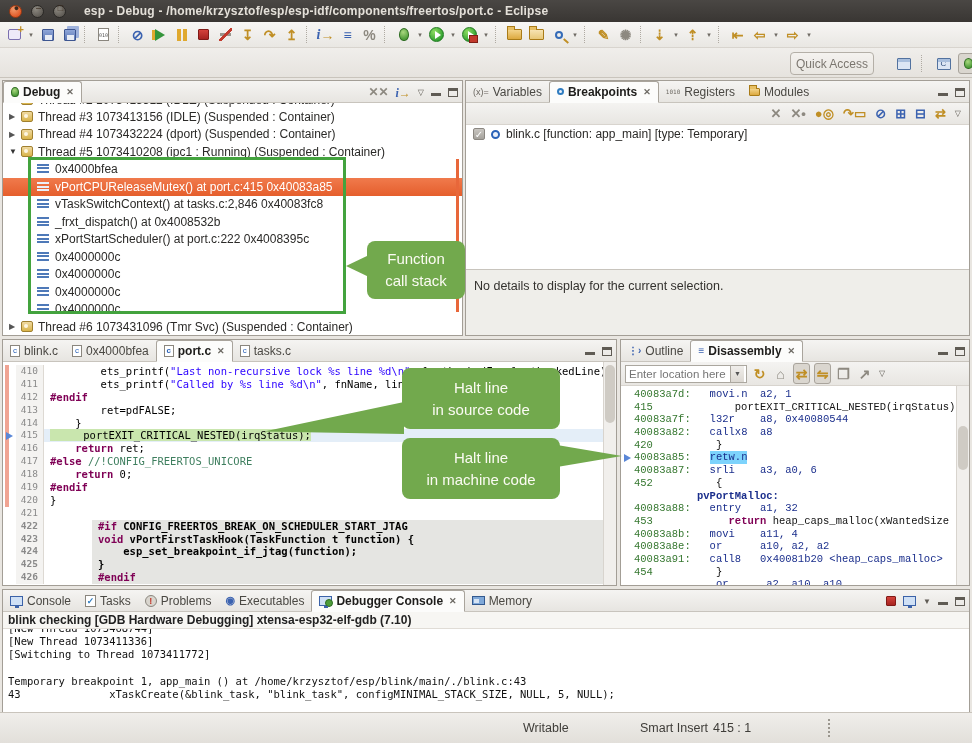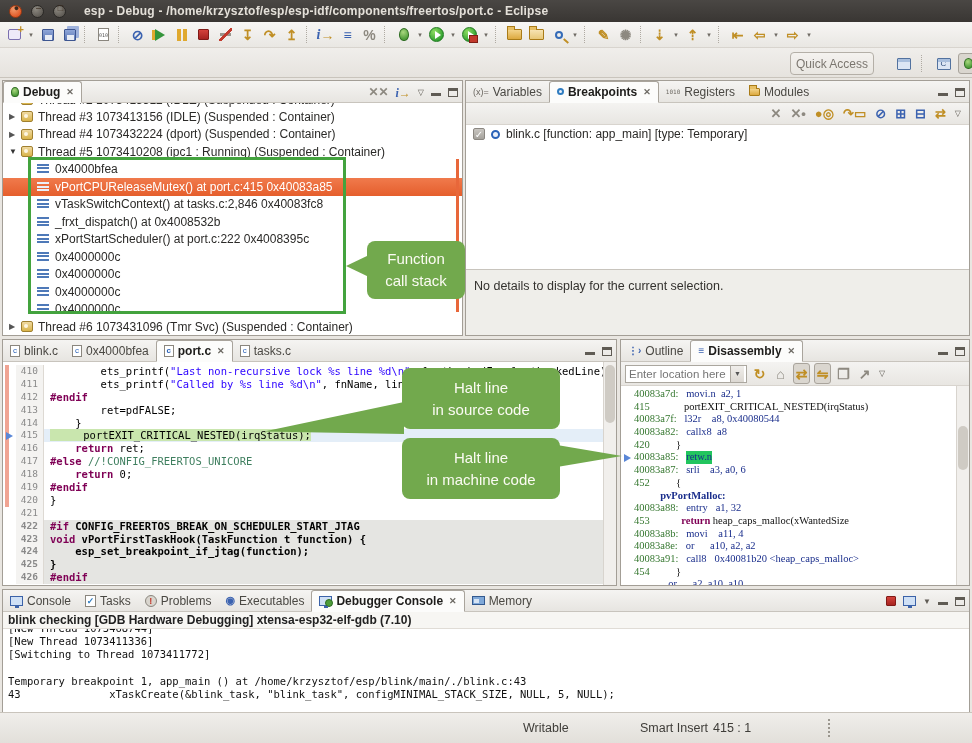--- a/index.html
+++ b/index.html
@@ -100,36 +100,36 @@
   
   .etab-ic{width:10px;height:12px;background:#fff;border:1px solid #8A867E;font-size:8px;color:#2A62B8;display:flex;align-items:center;justify-content:center;}
   .code-area{position:absolute;left:0;top:22px;right:0;bottom:0;overflow:hidden;padding-top:3px;background:#fff;}
   .code-row{display:flex;height:12.9px;font-family:"DejaVu Sans Mono",monospace;font-size:10.5px;line-height:12.9px;}
   .cm{width:13px;position:relative;flex:none;}
   .cm.diff::before{content:"";position:absolute;left:2px;top:0;width:4px;height:100%;background:#F0A493;}
   .ip{position:absolute;left:3px;top:3px;width:0;height:0;border-left:7px solid #5A87D7;border-top:4px solid transparent;border-bottom:4px solid transparent;}
   .cn{width:28px;flex:none;text-align:right;padding-right:5px;color:#8A8A8A;background:#F4F3F1;border-right:1px solid #DDD9D3;font-size:9.5px;}
   .ct{flex:1;padding-left:6px;white-space:pre;overflow:hidden;}
   .code-row.halt .ct{background:#E4EEF8;}
-  .code-row.gray .ct{background:#E5E5E2;}
+  .code-row.gray .ct{background:#E5E5E2;margin-left:48px;}
   .hl{background:#C9E6AE;padding-left:8px;}
   .sp{color:#000;} .sk{color:#7F0055;font-weight:bold;} .ss{color:#2A00FF;} .sc{color:#3F7F5F;}
   .vscroll{position:absolute;right:0;top:22px;bottom:0;width:13px;background:#F1EFEC;border-left:1px solid #D8D4CE;}
   .vthumb{position:absolute;left:1px;top:3px;width:10px;height:58px;background:#CFCBC4;border-radius:5px;}
 
   
   .disbar{height:24px;background:linear-gradient(#F4F3F1,#E8E6E2);border-bottom:1px solid #D8D4CE;display:flex;align-items:center;padding:0 4px;gap:4px;}
   .locwrap{display:flex;align-items:center;border:1px solid #ABA79F;background:#fff;height:18px;width:122px;}
   .locinput{border:none;outline:none;width:104px;height:16px;font-size:11.5px;color:#555;padding:6px 3px;font-family:"Liberation Sans",sans-serif;}
   .locdd{width:14px;height:16px;background:linear-gradient(#F0EEEB,#DCD8D2);border-left:1px solid #ABA79F;font-size:7px;color:#555;display:flex;align-items:center;justify-content:center;}
   .dis-rows{position:absolute;left:0;top:46px;right:0;bottom:0;overflow:hidden;padding-top:2px;background:#fff;}
-  .dis-row{display:flex;height:12.7px;font-family:Liberation Serif, serif;font-size:10.5px;line-height:12.7px;white-space:pre;}
+  .dis-row{display:flex;height:12.7px;font-family:Liberation Mono, monospace;font-size:10.5px;line-height:12.7px;white-space:pre;}
   .dm{width:13px;flex:none;position:relative;}
   .da{color:#35772F;} .di{color:#1A2E8C;} .dp{color:#111;} .dk{color:#7F0055;font-weight:bold;} .dl{color:#1A2E8C;font-weight:bold;}
-  .dhl{background:#22c55e;}
+  .dhl{background:#7dd3fc;}
 
   
   .con-strip{height:17px;background:#F7F6F3;border-bottom:1px solid #E0DCD6;font-size:12px;color:#222;
              display:flex;align-items:center;padding-left:5px;font-weight:bold;}
   .con-body{position:absolute;left:0;top:39px;right:0;bottom:0;background:#fff;overflow:hidden;padding-left:5px;}
   .con-line{height:13.2px;font-family:"DejaVu Sans Mono",monospace;font-size:10.5px;line-height:13.2px;white-space:pre;color:#111;}
   .con-line.clipfirst{margin-top:-7px;}
   .ic-monitor{width:13px;height:10px;background:#CFE0F5;border:1px solid #3B62A8;position:relative;}
   .ic-monitor::after{content:"";position:absolute;left:4px;bottom:-3px;width:4px;height:2px;background:#3B62A8;}
   .ic-monitor.bugged::before{content:"";position:absolute;right:-2px;bottom:-2px;width:6px;height:6px;border-radius:50%;background:#4E9C3A;border:1px solid #2F6E22;}

